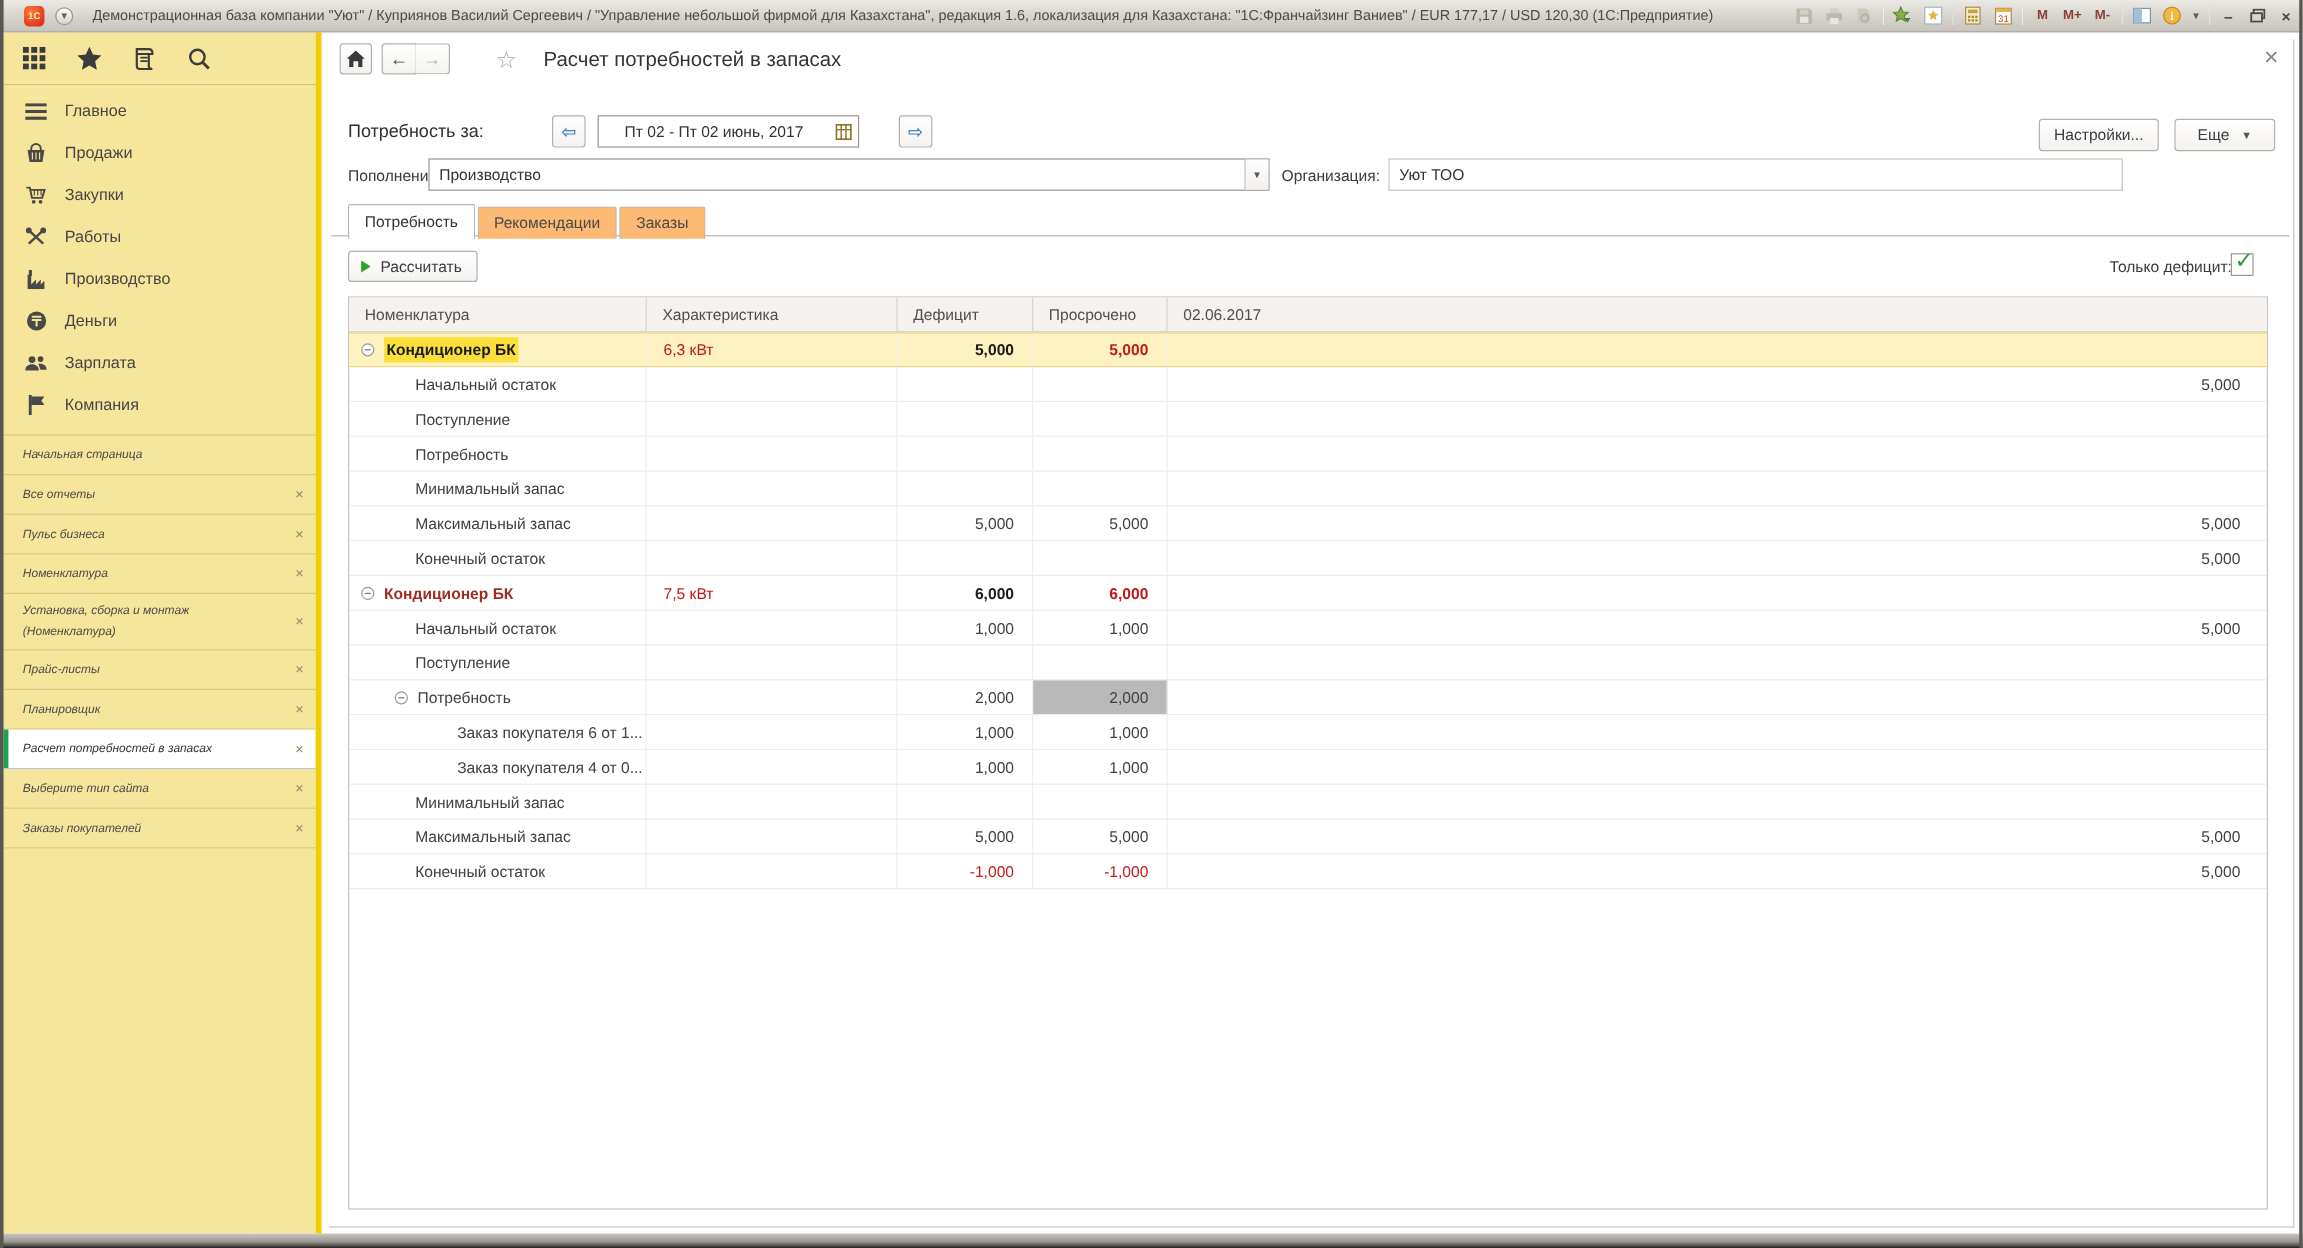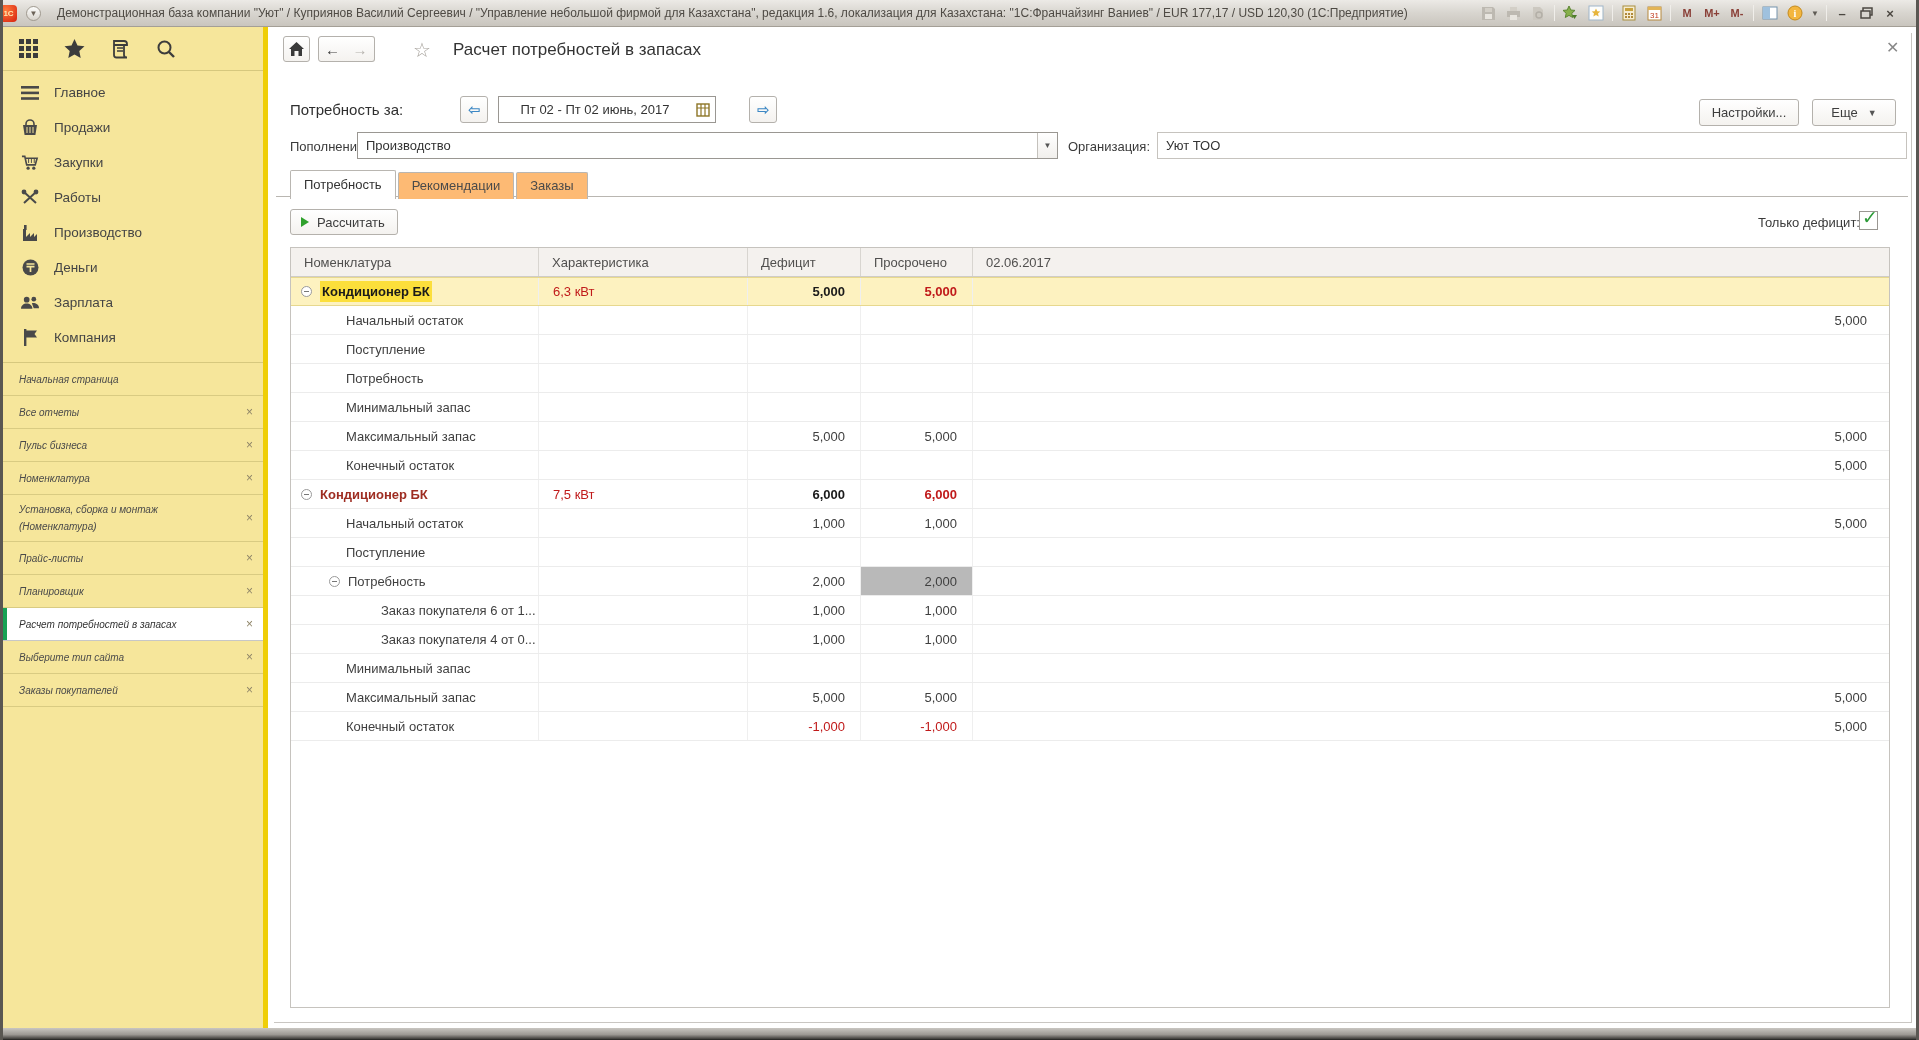--- a/index.html
+++ b/index.html
@@ -9,28 +9,28 @@
   
   .frame-left  { position:absolute; left:0; top:0; width:3px; height:1040px; background:#5a5752; z-index:50; }
   .frame-right { position:absolute; right:0; top:0; width:3px; height:1040px; background:#5a5752; z-index:50; }
   .bottom-bar  { position:absolute; left:0; bottom:0; width:1919px; height:12px;
                  background:linear-gradient(#c9c6c1,#9c9893 55%,#42403d 90%,#1c1c1b); z-index:49; }
 
   
   .titlebar { position:absolute; left:0; top:0; width:1919px; height:27px;
               background:linear-gradient(#eceae6,#d8d5cf 50%,#c9c5be);
               border-bottom:1px solid #a49f96; display:flex; align-items:center; z-index:40; }
-  .app-logo { width:17px; height:17px; margin-left:0; border-radius:4px;
+  .app-logo { width:17px; height:17px; margin-left:20px; border-radius:4px;
               background:radial-gradient(circle at 35% 30%,#ff7a3c,#d6200f); color:#ffe9b0;
               font-size:8px; font-weight:bold; display:flex; align-items:center; justify-content:center; }
   .app-caret { width:15px; height:15px; margin-left:9px; border-radius:50%;
                background:linear-gradient(#fdfdfc,#d8d4cd); border:1px solid #a09a90;
                color:#6b6257; font-size:8px; display:flex; align-items:center; justify-content:center; }
   .tb-title { margin-left:16px; color:#4e4a44; font-size:12px; white-space:nowrap; overflow:hidden; }
-  .tb-icons { margin-left:auto; margin-right:21px; display:flex; align-items:center; gap:7px; flex-shrink:0; }
+  .tb-icons { margin-left:auto; margin-right:6px; display:flex; align-items:center; gap:7px; flex-shrink:0; }
   .tb-ic { width:18px; height:18px; display:flex; align-items:center; justify-content:center; font-size:12px; }
   .tb-ic svg { display:block; }
   .tb-sep { width:1px; height:16px; background:#b3aea6; border-right:1px solid #f0eeea; }
   .tb-mem { font-size:11px; font-weight:bold; color:#8a4038; letter-spacing:0; }
   .tb-win { color:#4b4741; font-size:13px; font-weight:bold; width:16px; text-align:center; }
 
   
   .sidebar { position:absolute; left:3px; top:27px; width:260px; height:1001px; background:#f6e69b; z-index:10; }
   .side-toolbar { height:44px; display:flex; align-items:center; gap:24px; padding-left:14px;
                   border-bottom:1px solid #d6c87e; }
@@ -79,21 +79,21 @@
   .more-btn .caret { margin-left:10px; font-size:9px; color:#555; }
 
   .filter-label { position:absolute; top:112px; color:#3a3a3a; }
   .l-repl { left:22px; }
   .l-org  { left:800px; }
   .combo { position:absolute; left:89px; top:105px; width:701px; height:27px; background:#fff;
            border:1px solid #9a9792; display:flex; align-items:center; }
   .combo-val { flex:1; padding-left:8px; color:#333; }
   .combo-dd { width:20px; height:25px; border-left:1px solid #c4c1bc; display:flex; align-items:center; justify-content:center;
               font-size:8px; color:#555; background:linear-gradient(#fff,#f1efec); }
-  .org-field { position:absolute; left:889px; top:105px; width:750px; height:27px; background:#fff;
+  .org-field { position:absolute; left:889px; top:105px; width:612px; height:27px; background:#fff;
                border:1px solid #c6c3be; display:flex; align-items:center; padding-left:8px; color:#333; }
 
   .tabs { position:absolute; left:22px; top:143px; display:flex; align-items:flex-end; z-index:3; }
   .tab { padding:5px 13px 6px; border:1px solid #b9b6b1; border-bottom:none; background:#fdba74;
          color:#4a4a4a; margin-right:2px; border-radius:2px 2px 0 0; }
   .tab.active { background:#fff; position:relative; padding:6px 13px 7px; color:#333; }
   .tab-line { position:absolute; left:8px; top:169px; width:1632px; border-top:1px solid #b9b6b1; z-index:2; }
   .tab.active::after { content:""; position:absolute; left:0; right:0; bottom:-1px; height:1px; background:#fff; }
 
   .calc-btn { left:22px; top:182px; width:108px; height:26px; justify-content:flex-start; padding-left:10px; gap:8px;text-align:center; }

